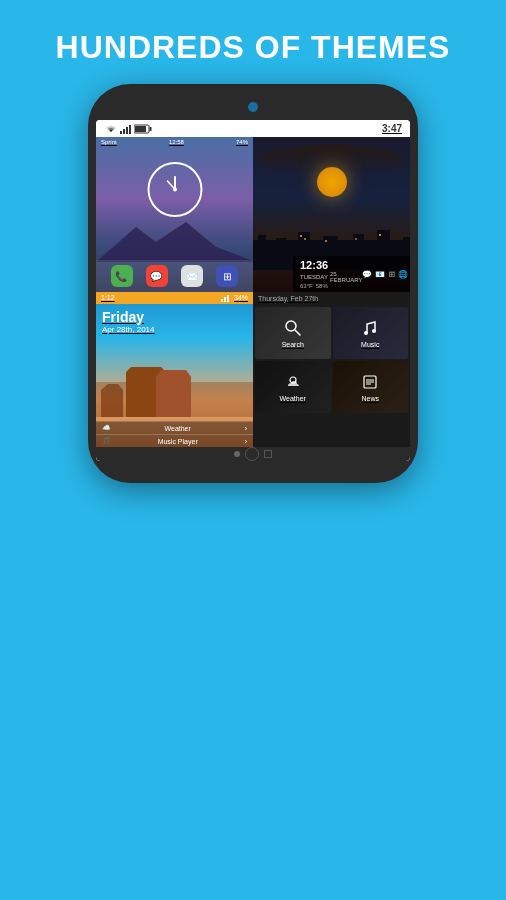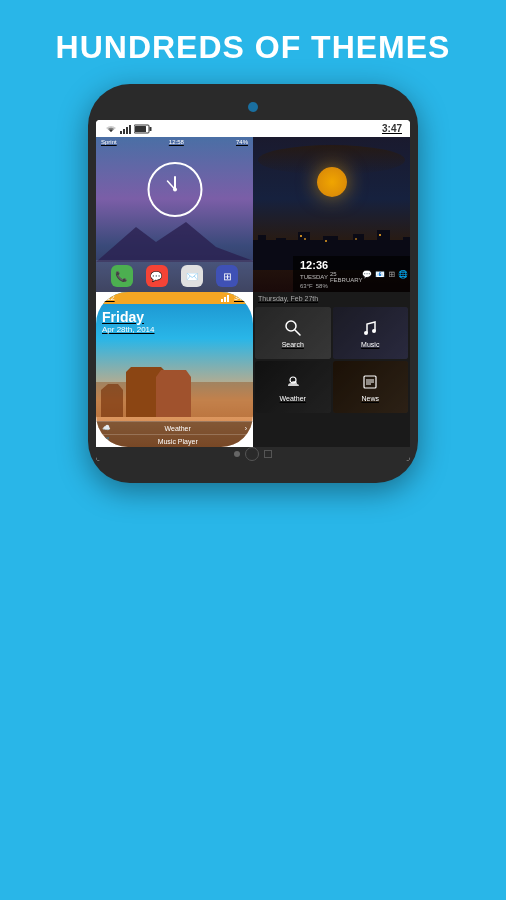--- a/index.html
+++ b/index.html
@@ -200,21 +200,20 @@
       display: flex;
       gap: 3px;
     }
 
     
     .theme-3 {
       position: relative;
       height: 155px;
       background: linear-gradient(180deg, #1a8fcc 0%, #29b6e8 30%, #e8a870 70%, #c87840 100%);
       overflow: hidden;
-      border-radius: 32px;
     }
     .theme-3 .top-bar {
       background: #f5a623;
       display: flex;
       justify-content: space-between;
       padding: 2px 5px;
       font-size: 6px;
       color: white;
     }
     .theme-3 .date-text {

